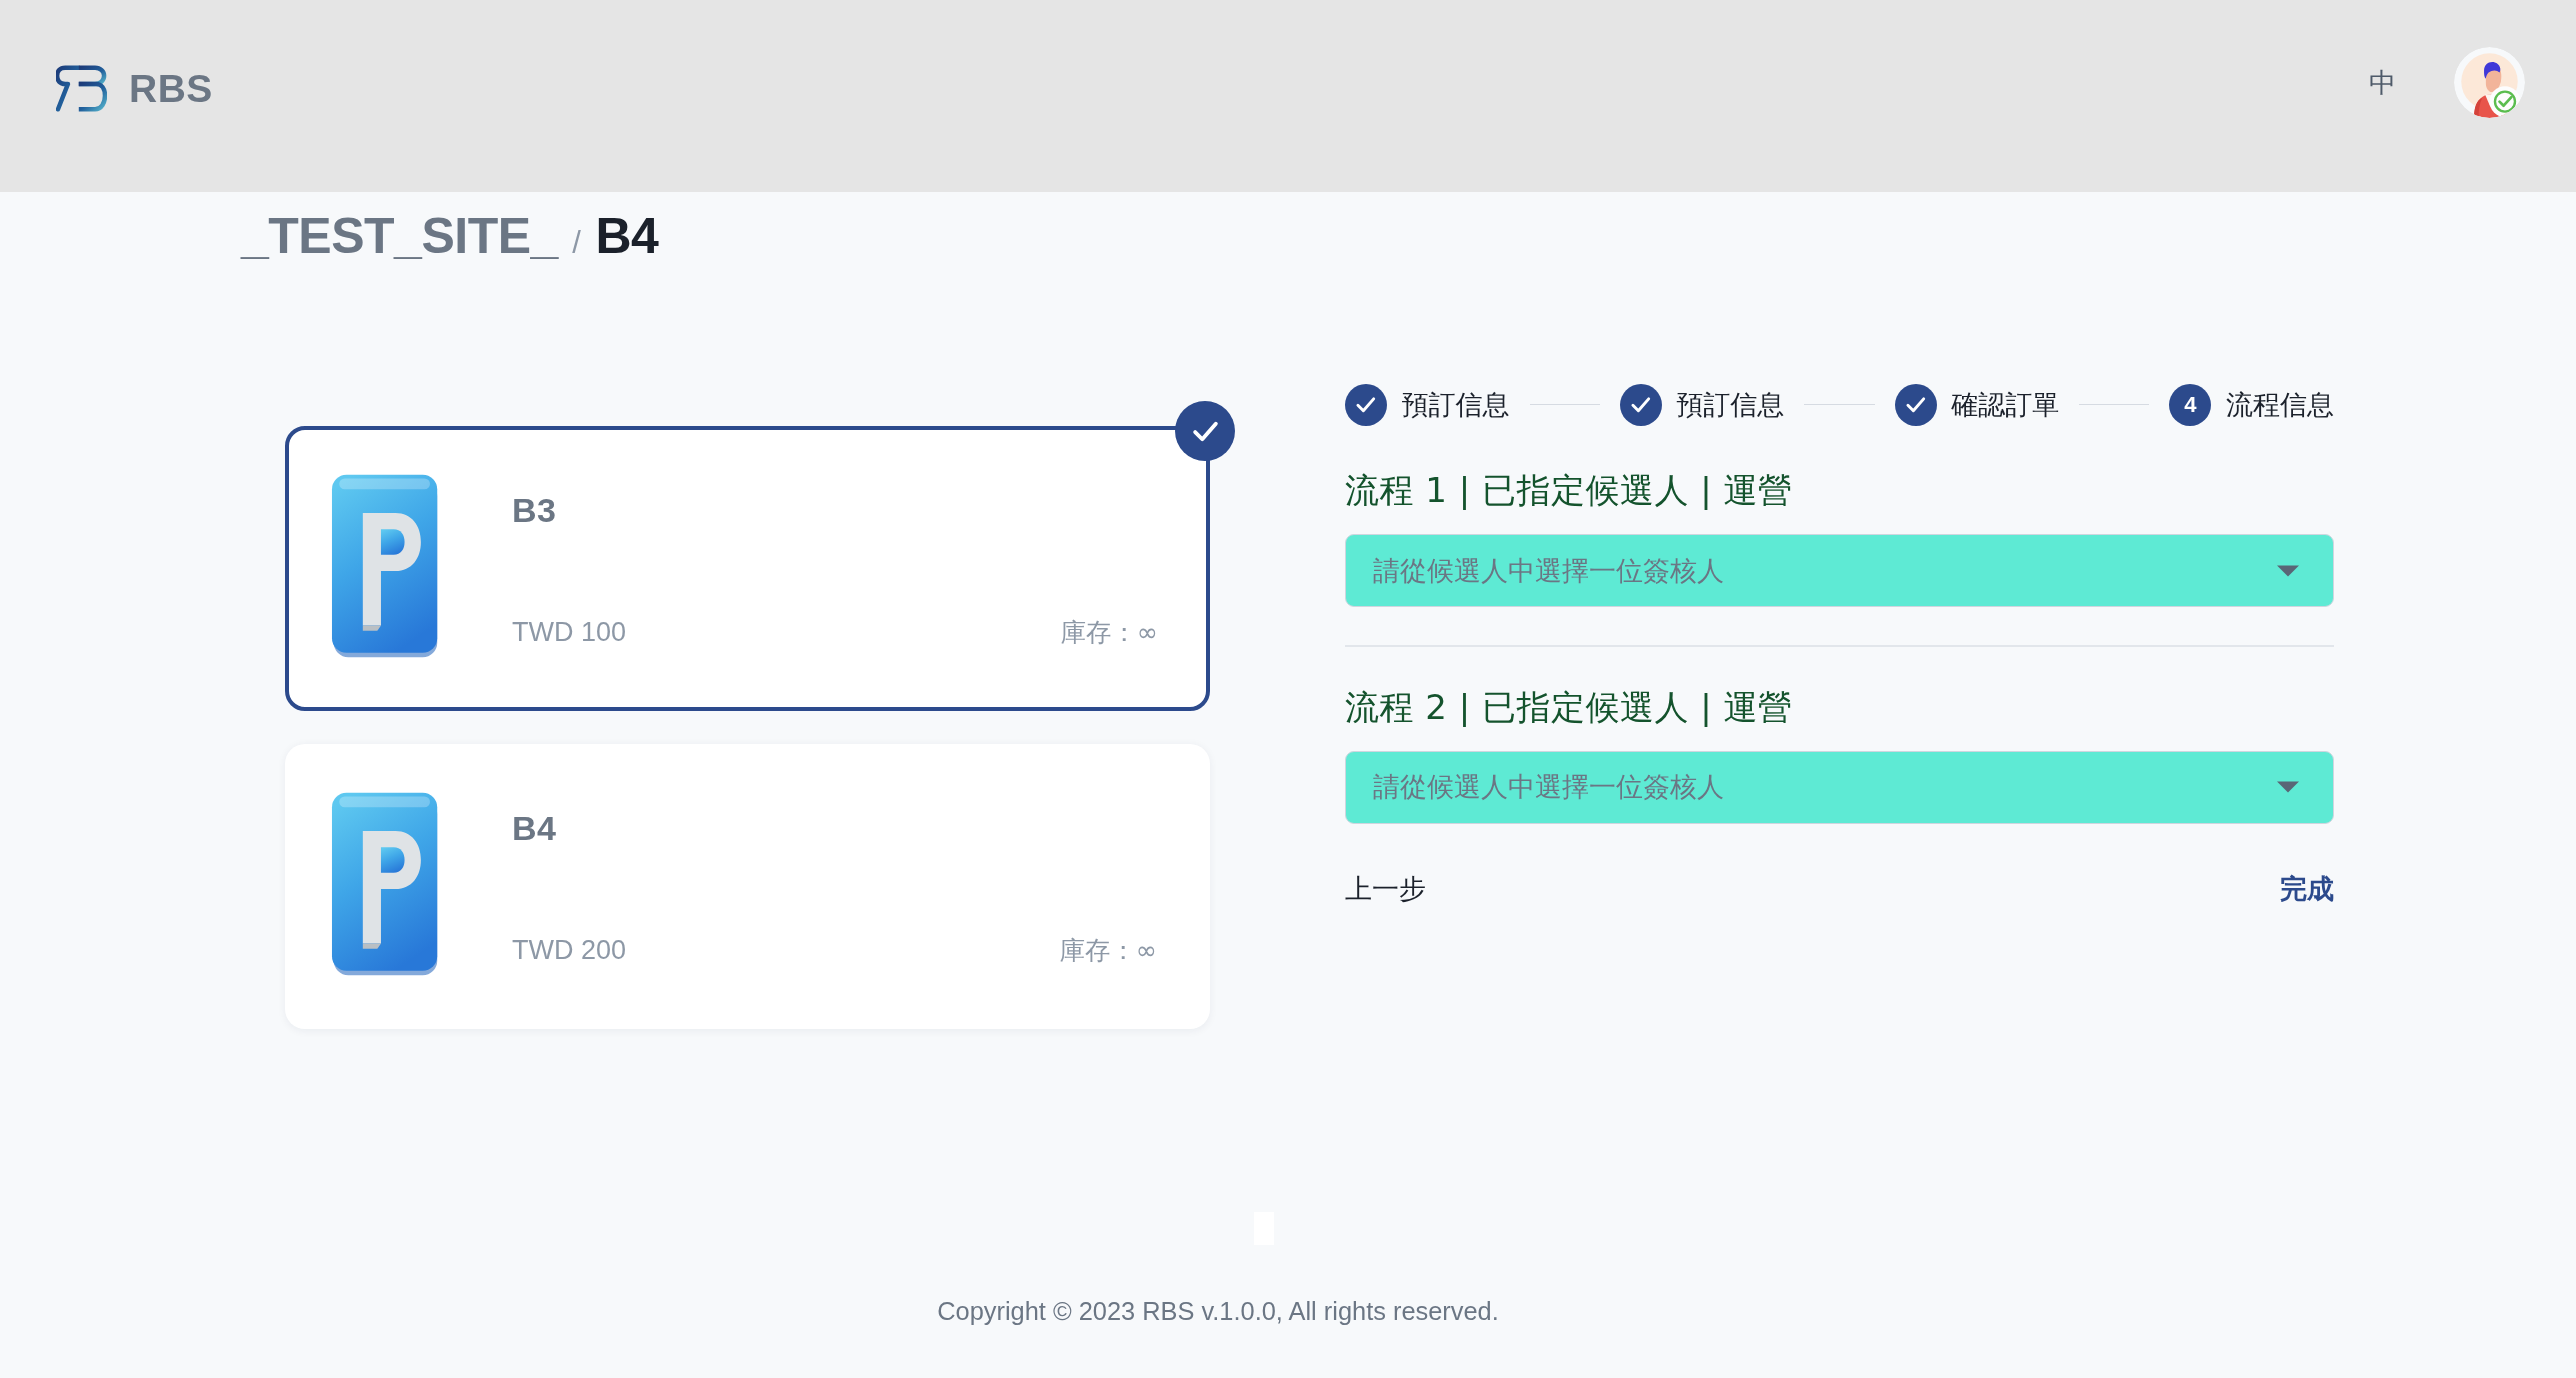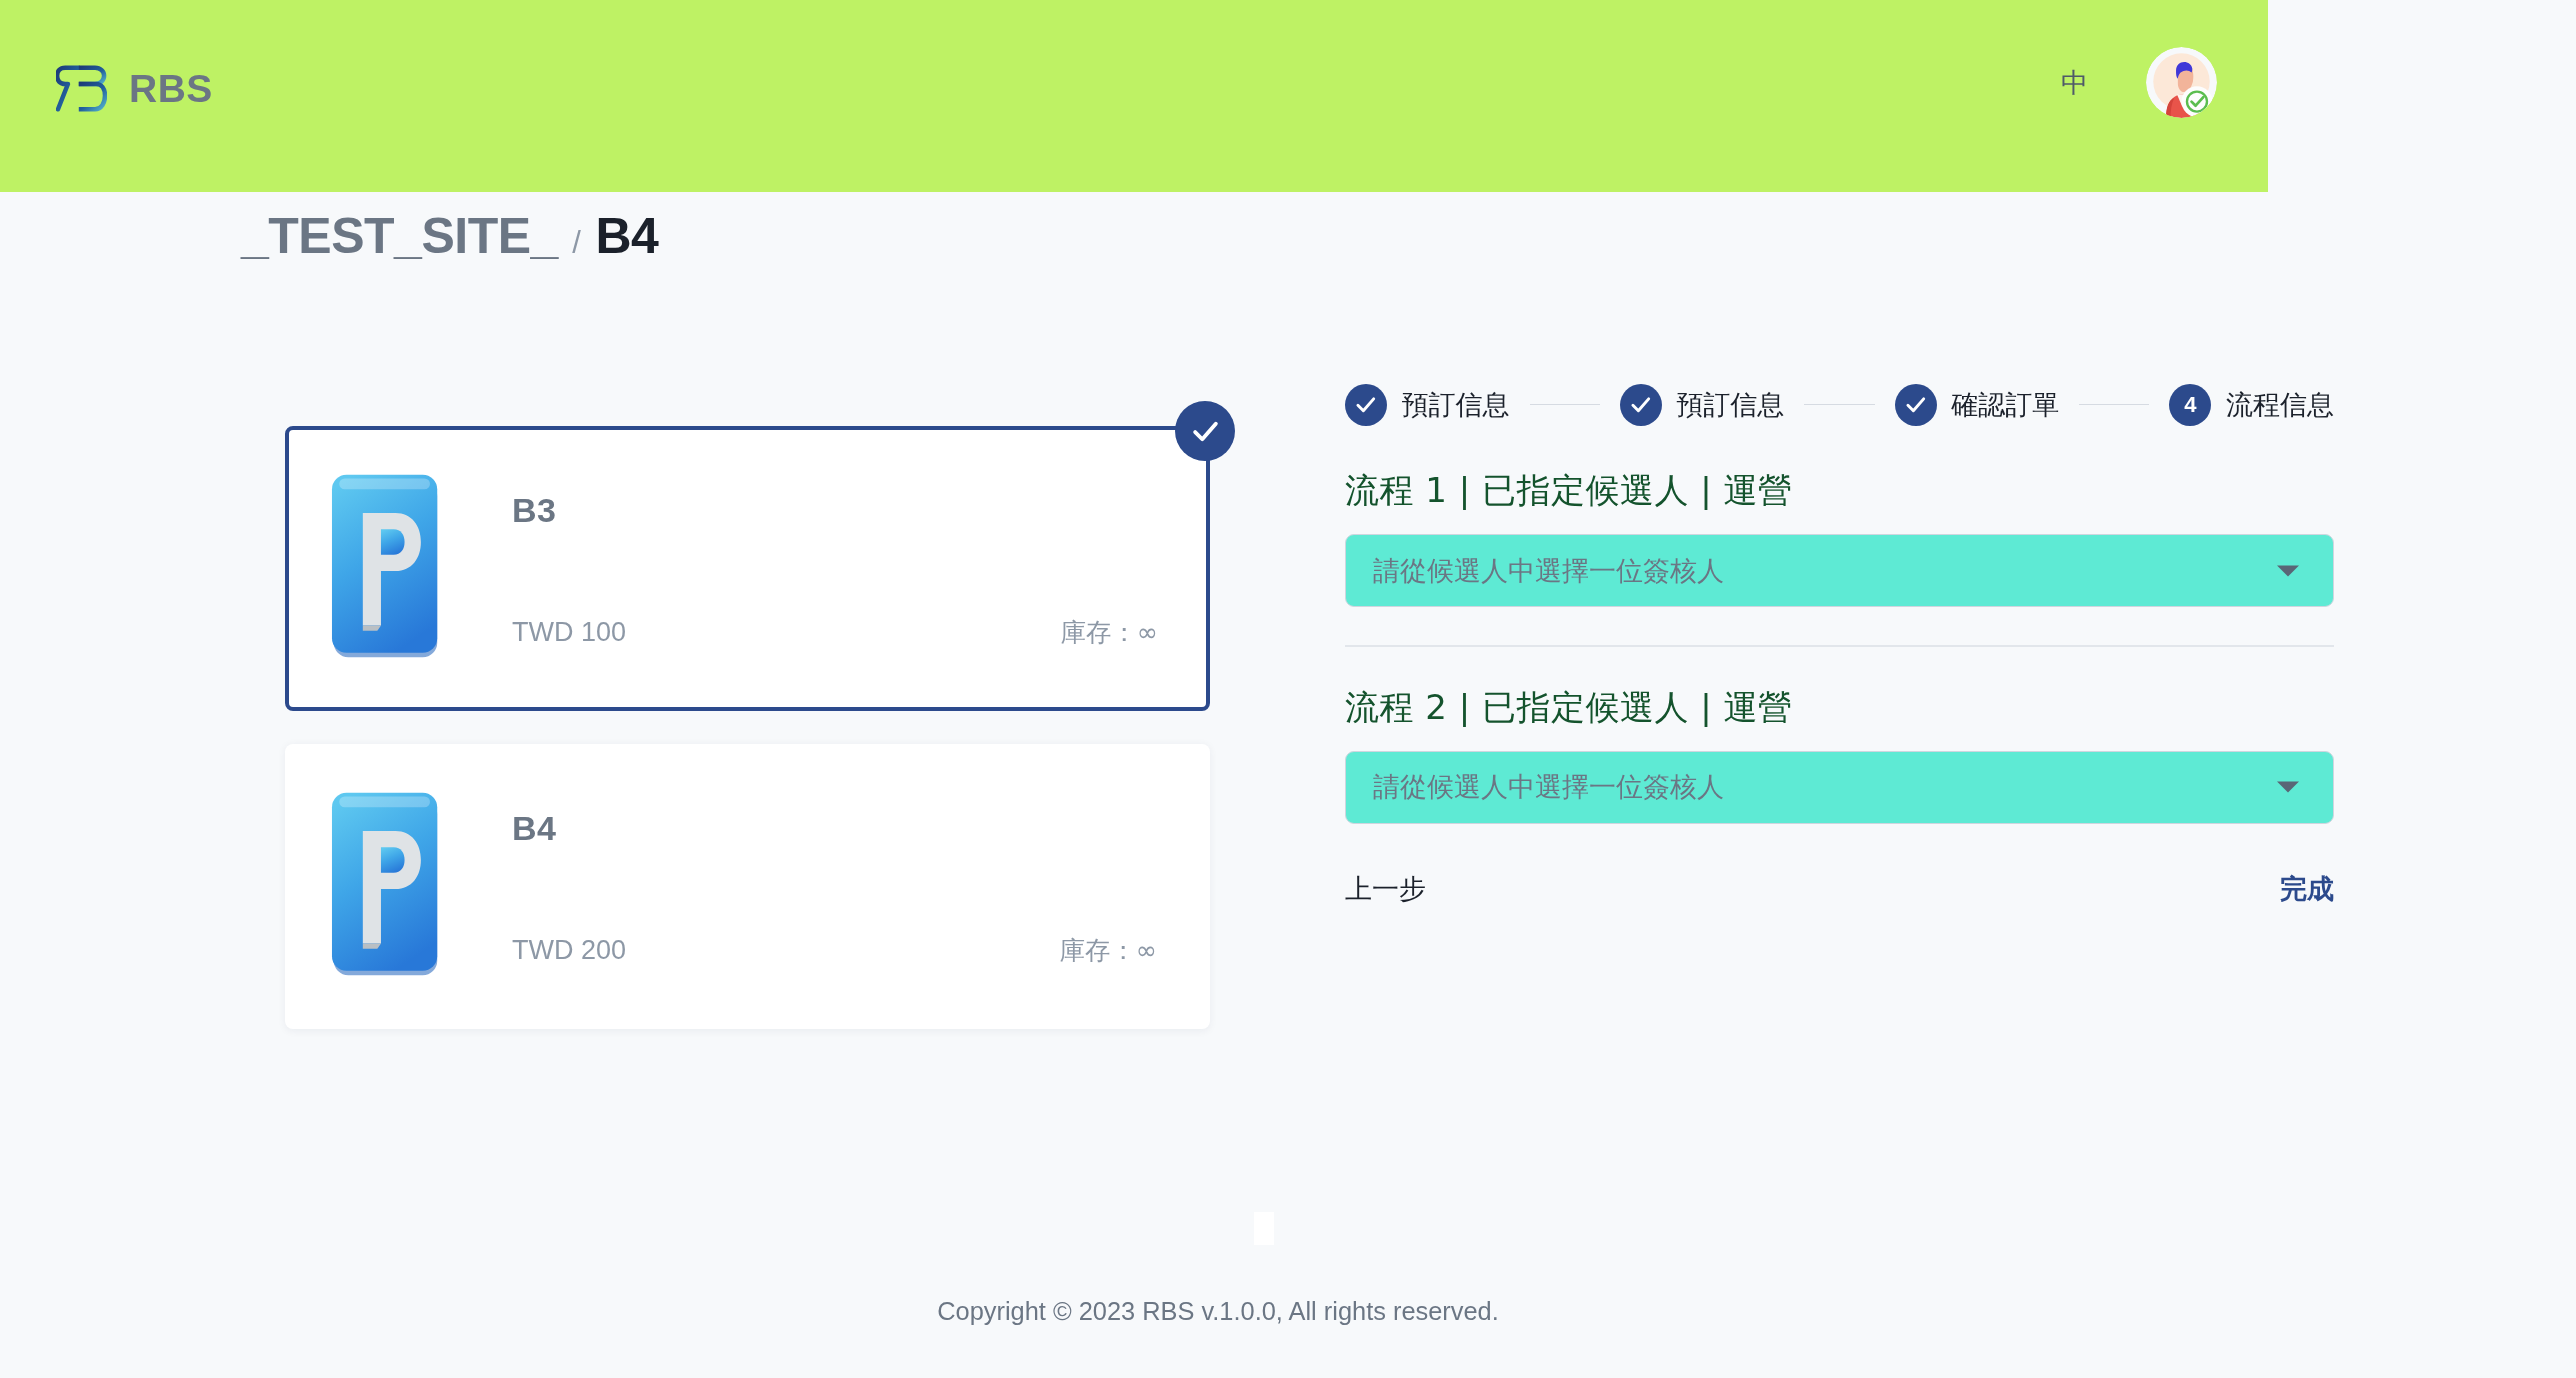--- a/index.html
+++ b/index.html
@@ -7,22 +7,22 @@
     width: 2576px; height: 1379px;
     background: #f7f9fb;
     font-family: "Liberation Sans", "DejaVu Sans", sans-serif;
     overflow: hidden;
   }
   #app { position: relative; width: 2576px; height: 1379px; }
 
   
   .header {
     position: absolute; top: 0; left: 0;
-    width: 2268px; height: 192px;
-    background: #bef264;
+    width: 2576px; height: 192px;
+    background: #e5e5e5;
   }
   .brand {
     position: absolute; left: 56px; top: 65px;
     display: flex; align-items: center; gap: 22px;
   }
   .brand-logo { width: 51px; height: 47px; display: block; }
   .brand-name {
     font-size: 39px; font-weight: bold; color: #6b7684;
     letter-spacing: 0.5px;
   }
@@ -51,21 +51,21 @@
     font-size: 50px; font-weight: bold; color: #1b212b;
     letter-spacing: -0.5px;
   }
 
   
   .cards { position: absolute; left: 285px; top: 426px; width: 925px; }
   .card {
     position: relative;
     width: 925px; height: 285px;
     background: #ffffff;
-    border-radius: 8px;
+    border-radius: 20px;
     box-shadow: 0 1.8px 9px rgba(25,40,70,0.06);
     margin-bottom: 33px;
   }
   .card.selected {
     border: 4.5px solid #2c4a8c;
     box-shadow: none;
   }
   .card-inner {
     position: absolute; inset: 0;
     display: flex; align-items: flex-start;

